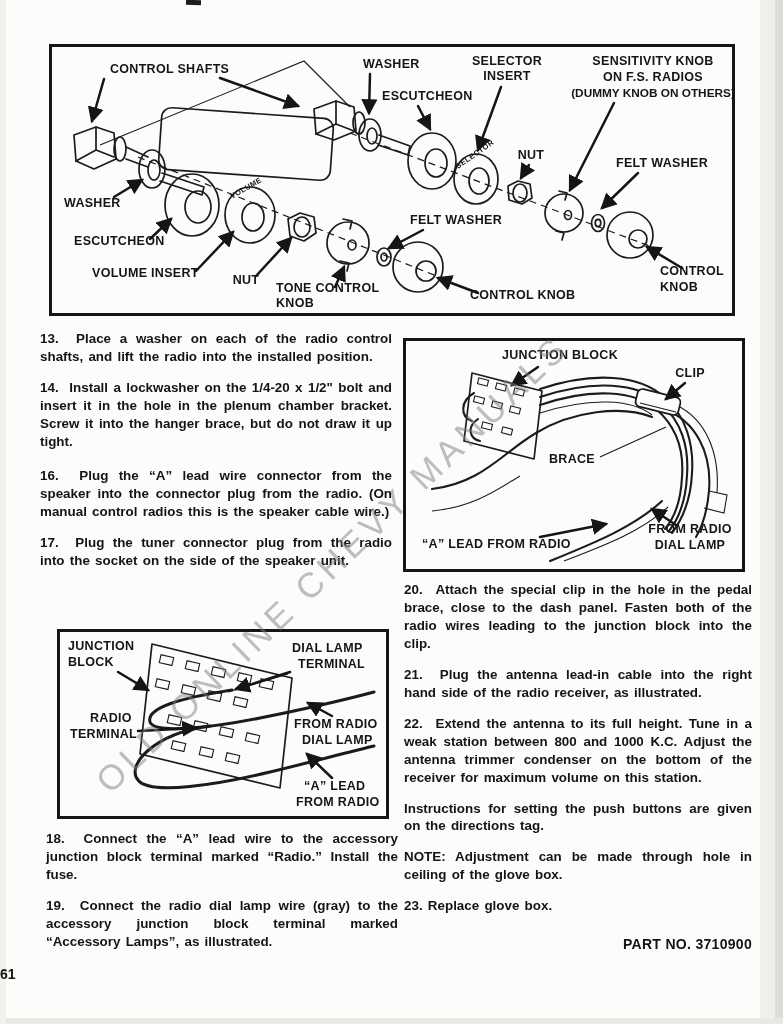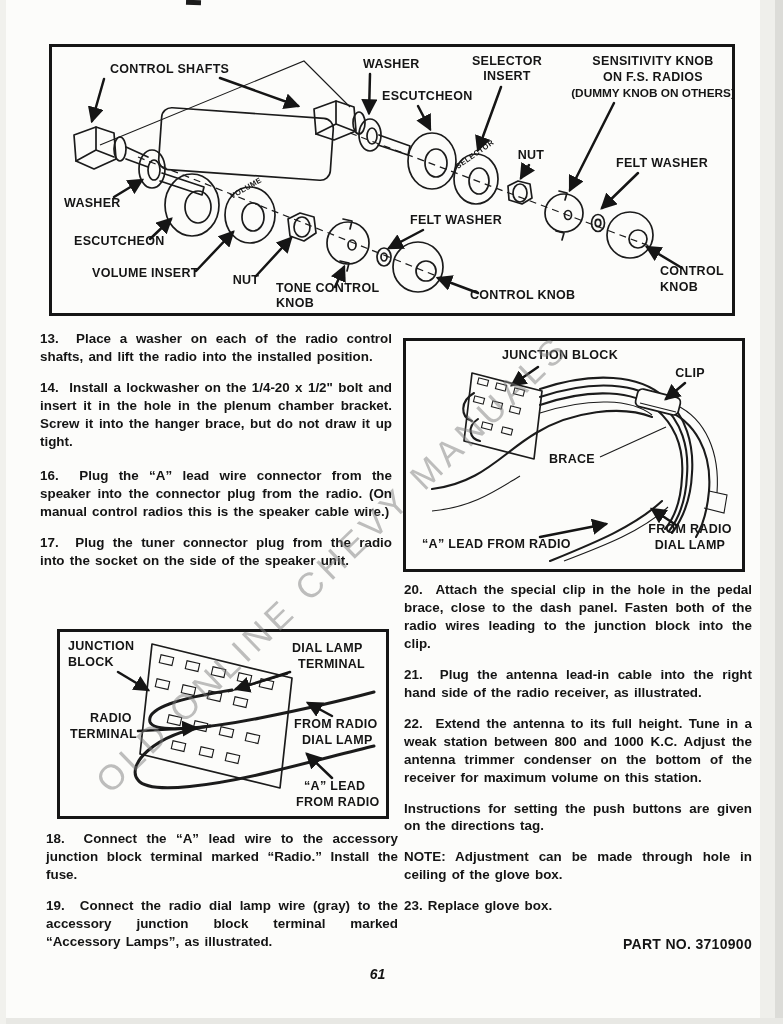--- a/index.html
+++ b/index.html
@@ -14,22 +14,22 @@
   .box-top{left:49px;top:44px;width:680px;height:266px;}
   .box-clip{left:403px;top:338px;width:328px;height:228px;padding-left:8px;}
   .box-term{left:57px;top:629px;width:326px;height:184px;}
   .col{position:absolute;font-weight:bold;font-size:13.4px;line-height:1.34;text-align:justify;}
   .col-lt{left:40px;top:330px;width:352px;}
   .col-lb{left:46px;top:830px;width:352px;}
   .col-r{left:404px;top:581px;width:348px;}
   .step{margin:0 0 13px 0;word-spacing:1.5px;}
   .mt16{margin-top:16px;} .mt7{margin-top:7px;} .mt4{margin-top:4px;} .mt3{margin-top:3px;} .mt2{margin-top:2px;}
   .partno{margin-top:20px;text-align:right;font-size:14px;letter-spacing:.3px;}
-  .pageno{position:absolute;left:0;top:966px;width:755px;text-align:center;
-          font-weight:bold;font-size:14px;font-style:italic;}
+  .pageno{position:absolute;left:0;top:966px;width:755px;text-align:left;
+          font-weight:bold;font-size:14px;}
   .watermark{position:absolute;left:88px;top:772px;white-space:nowrap;
              font-size:35px;letter-spacing:5px;color:rgba(125,125,125,.5);
              transform:rotate(-44deg);transform-origin:0 0;z-index:50;pointer-events:none;}
   svg{display:block;}
   .ln{stroke:#1b1b1b;fill:none;stroke-width:1.7;stroke-linecap:round;stroke-linejoin:round;}
   .thin{stroke:#1b1b1b;fill:none;stroke-width:1.1;}
   .wire{stroke:#1b1b1b;fill:none;stroke-width:2.1;stroke-linecap:round;}
   .wire3{stroke:#1b1b1b;fill:none;stroke-width:3px;stroke-linecap:round;}
   .dash{stroke:#1b1b1b;fill:none;stroke-width:1.2;stroke-dasharray:7 5;}
   .lead{stroke:#151515;fill:none;stroke-width:2.5;stroke-linecap:round;}

